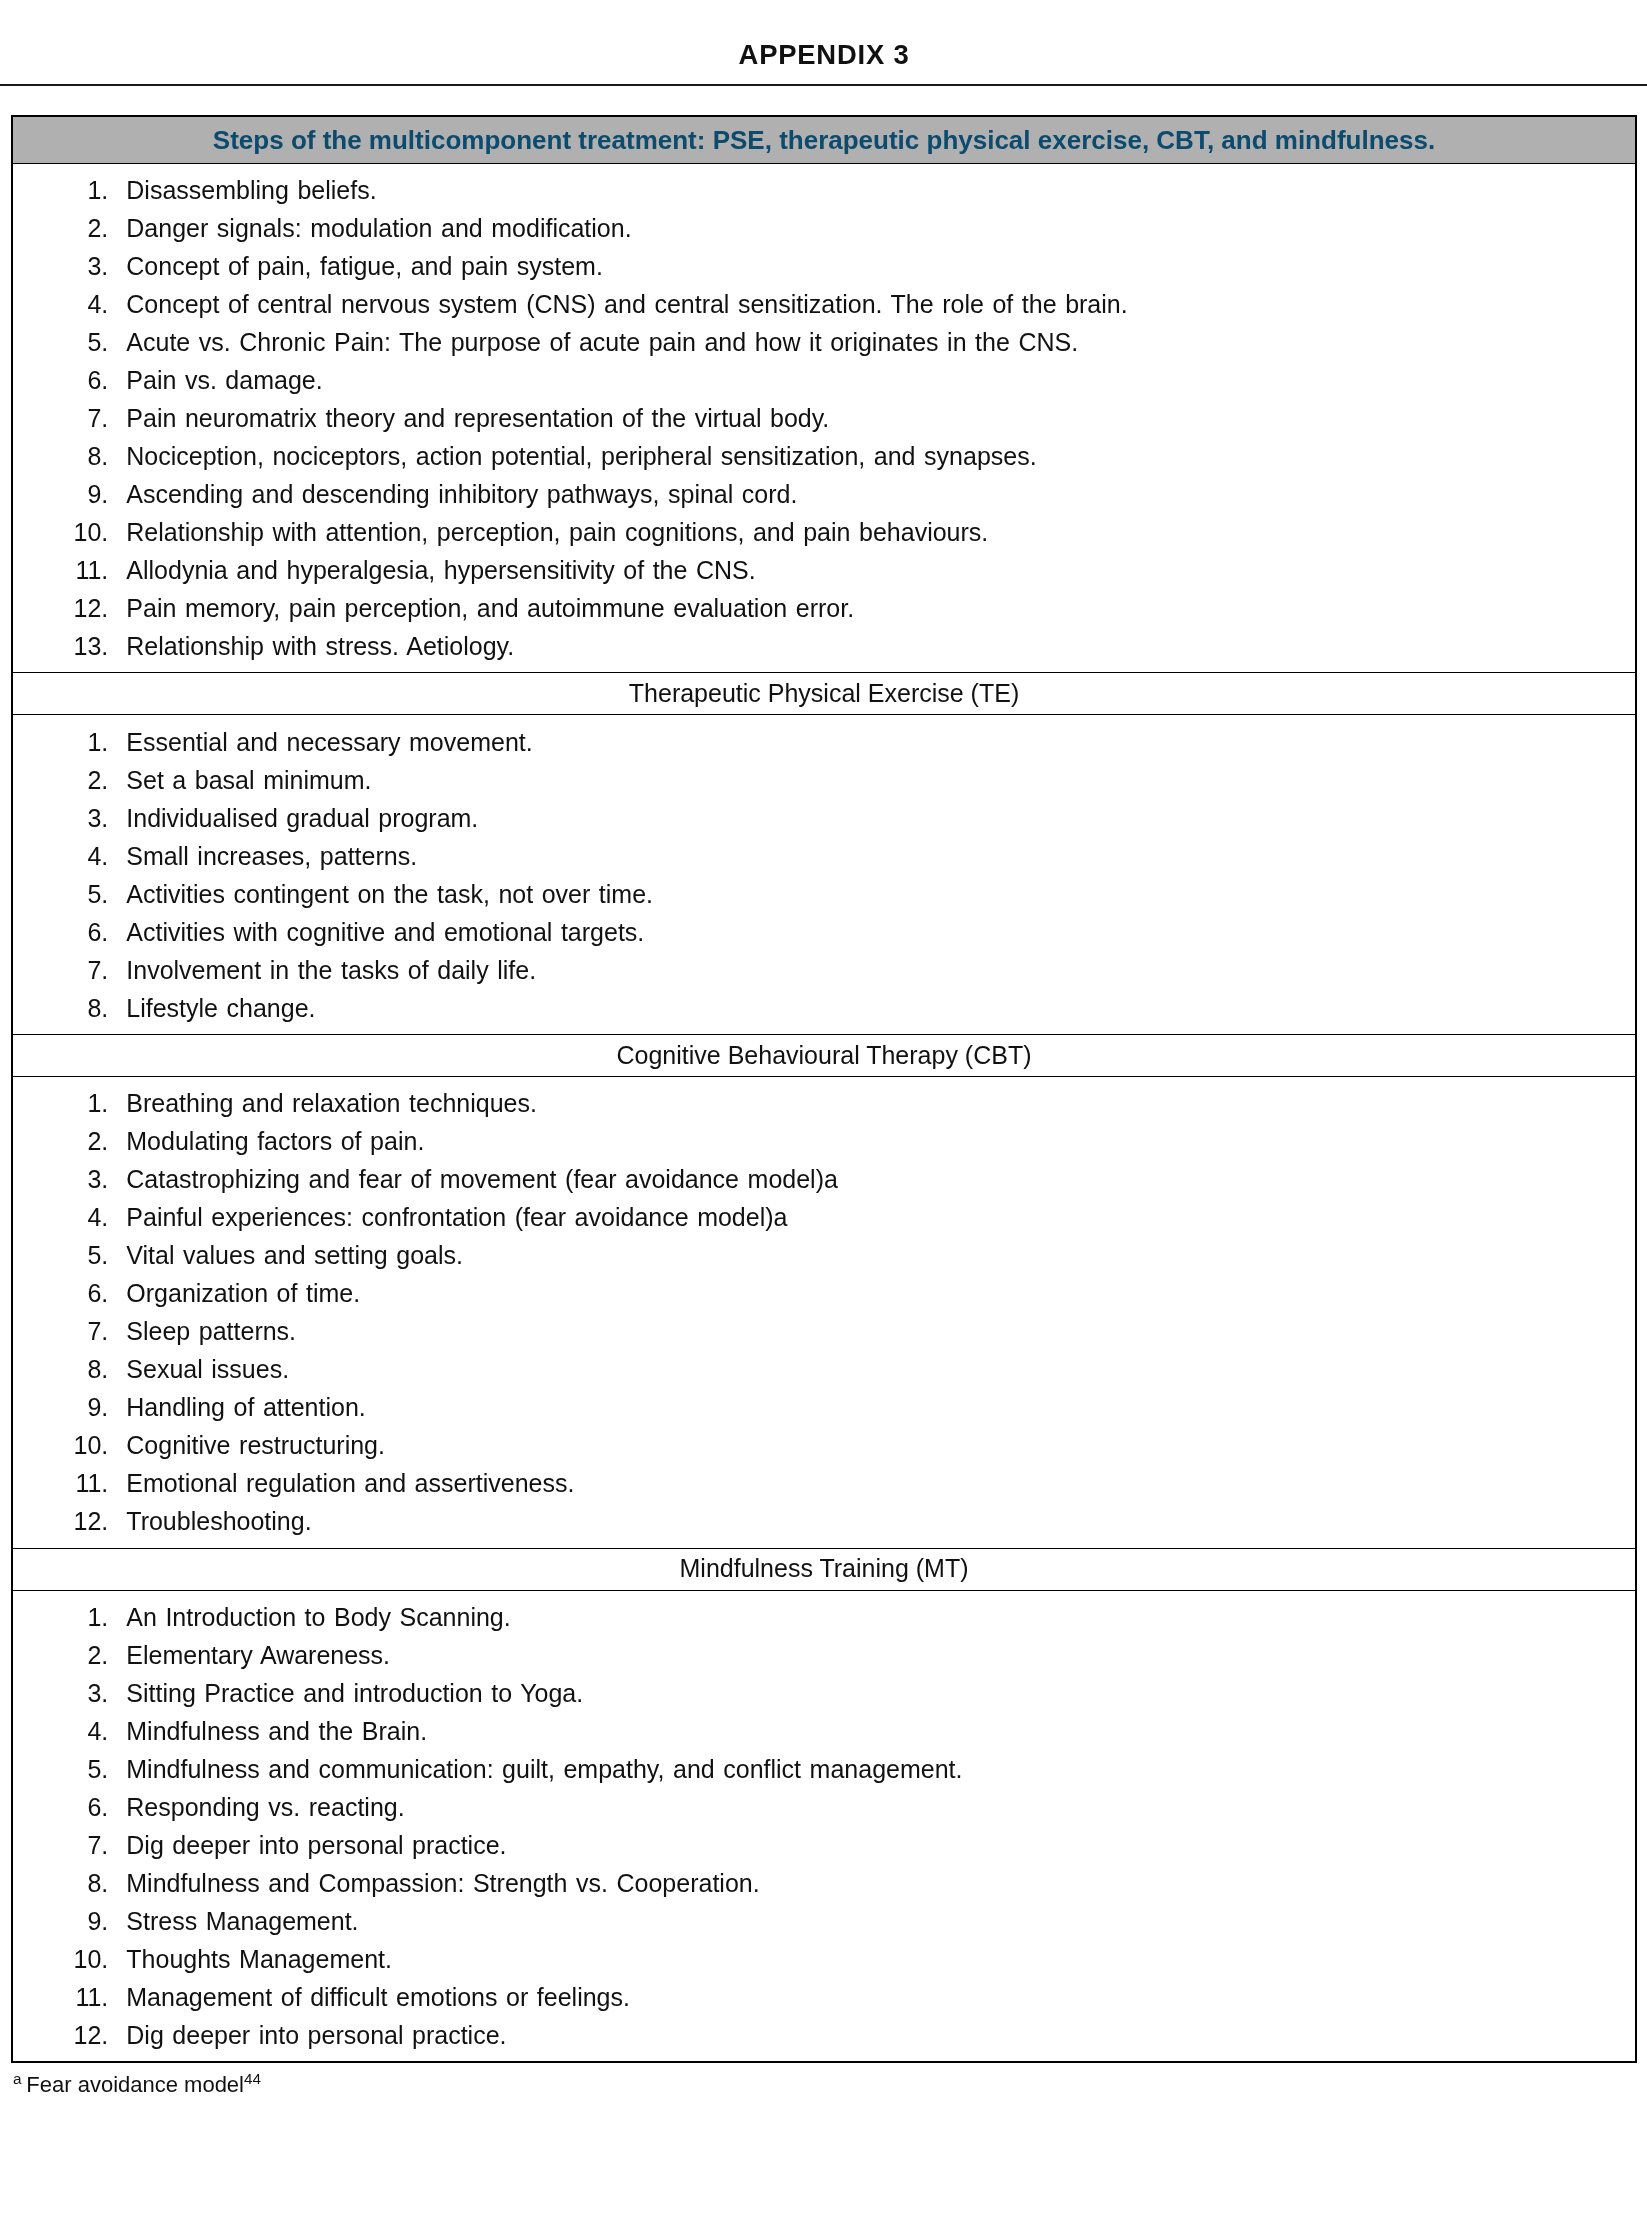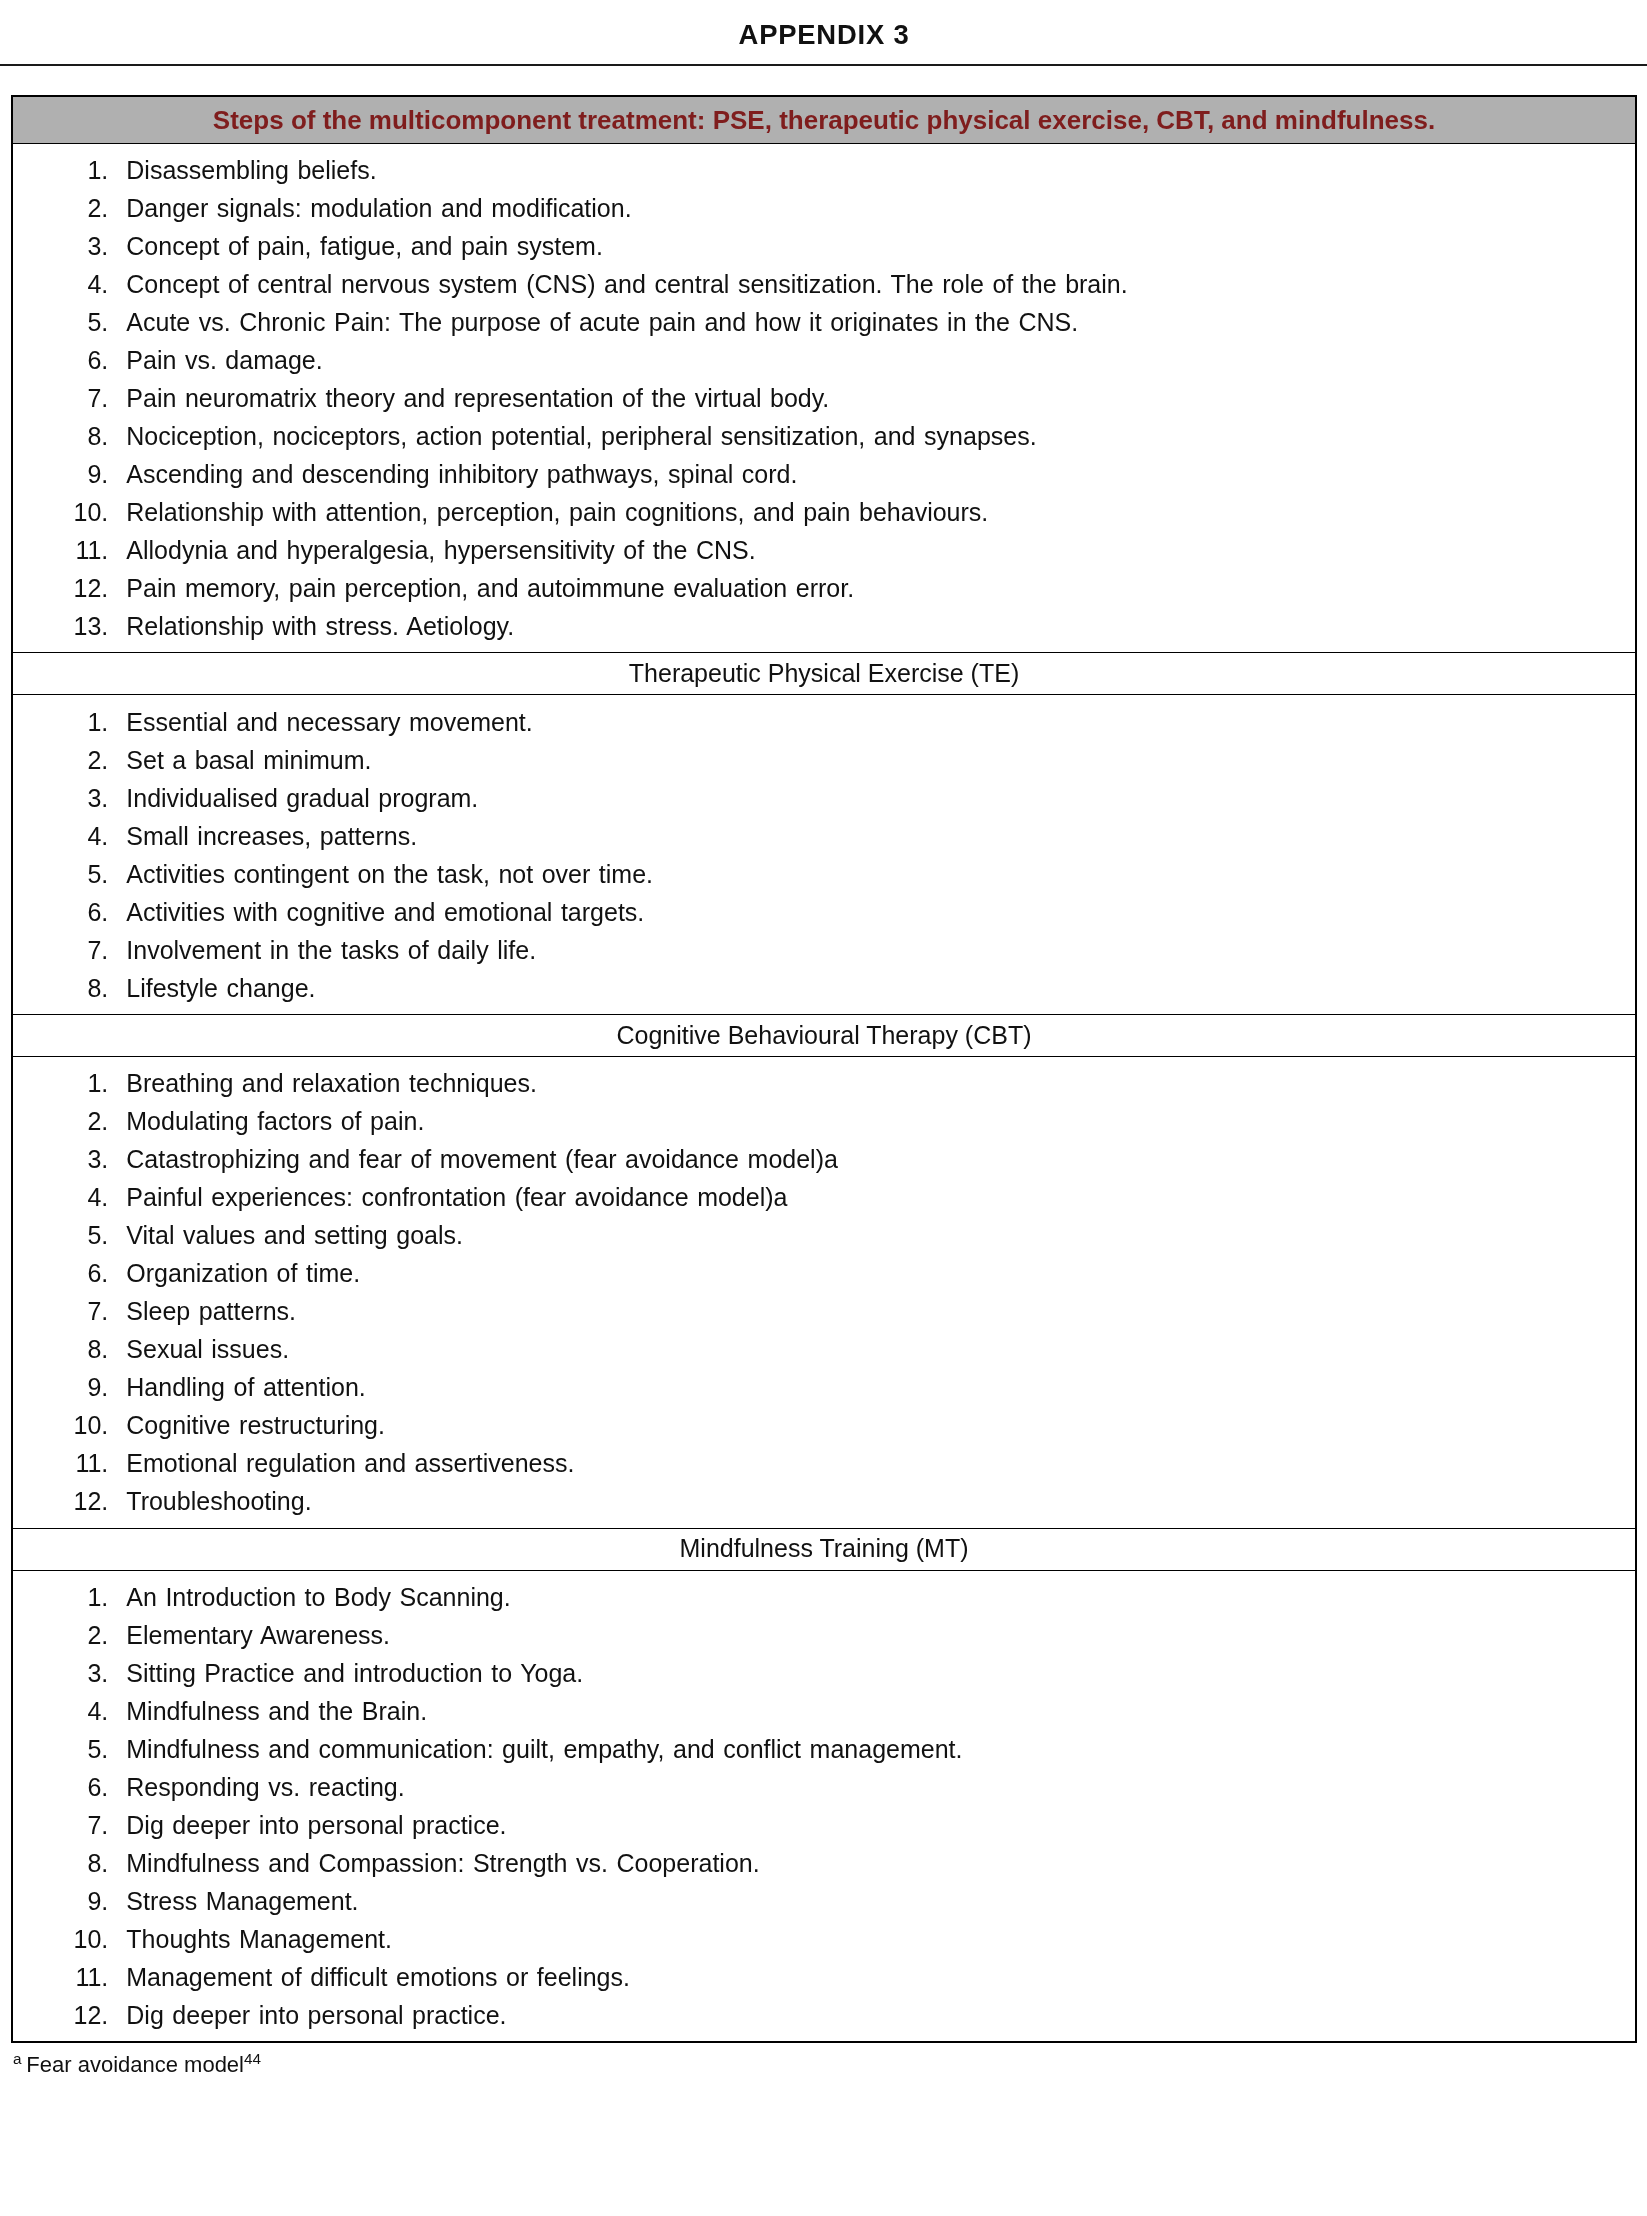--- a/index.html
+++ b/index.html
@@ -15,39 +15,40 @@
     background: #ffffff;
     overflow: hidden;
   }
   .page-title {
     padding-top: 19.3px;
     text-align: center;
     font-size: 27.4px;
     font-weight: bold;
     letter-spacing: 0.8px;
     color: #111111;
+    margin-top: 20px;
   }
   .title-rule {
     margin-top: 13px;
     border: none;
     border-top: 2.4px solid #1a1a1a;
     width: 100%;
   }
   .treatment-table {
     margin: 29px 11.3px 0 11.3px;
     border: 2.4px solid #000000;
   }
   .table-header {
     background: #b0b0b0;
     border-bottom: 1.6px solid #000000;
     font-size: 26px;
     font-weight: bold;
     text-align: center;
     padding: 7.3px 16px;
-    color: #7f1d1d;
+    color: #0c4a6e;
   }
   .section-title {
     font-size: 25px;
     padding: 5.6px 11.3px 6.4px 11.3px;
     border-bottom: 1.6px solid #000000;
     background: #ffffff;
   }
   .section-title.bordered-top {
     border-top: 1.6px solid #000000;
     text-align: center;

